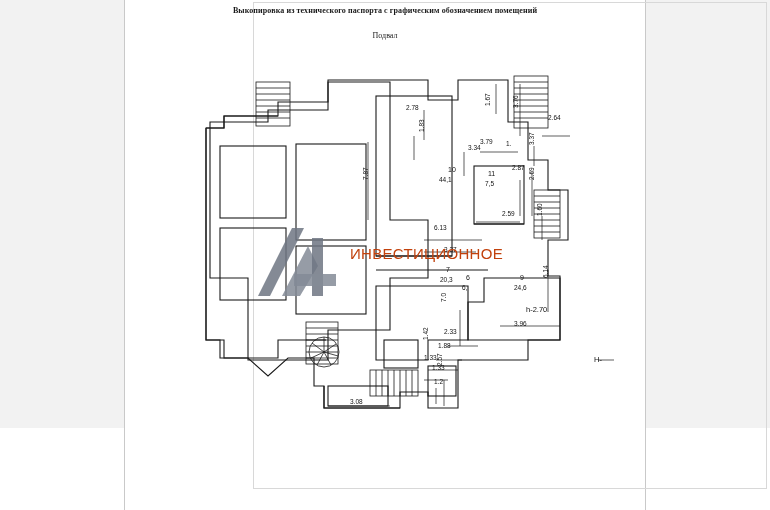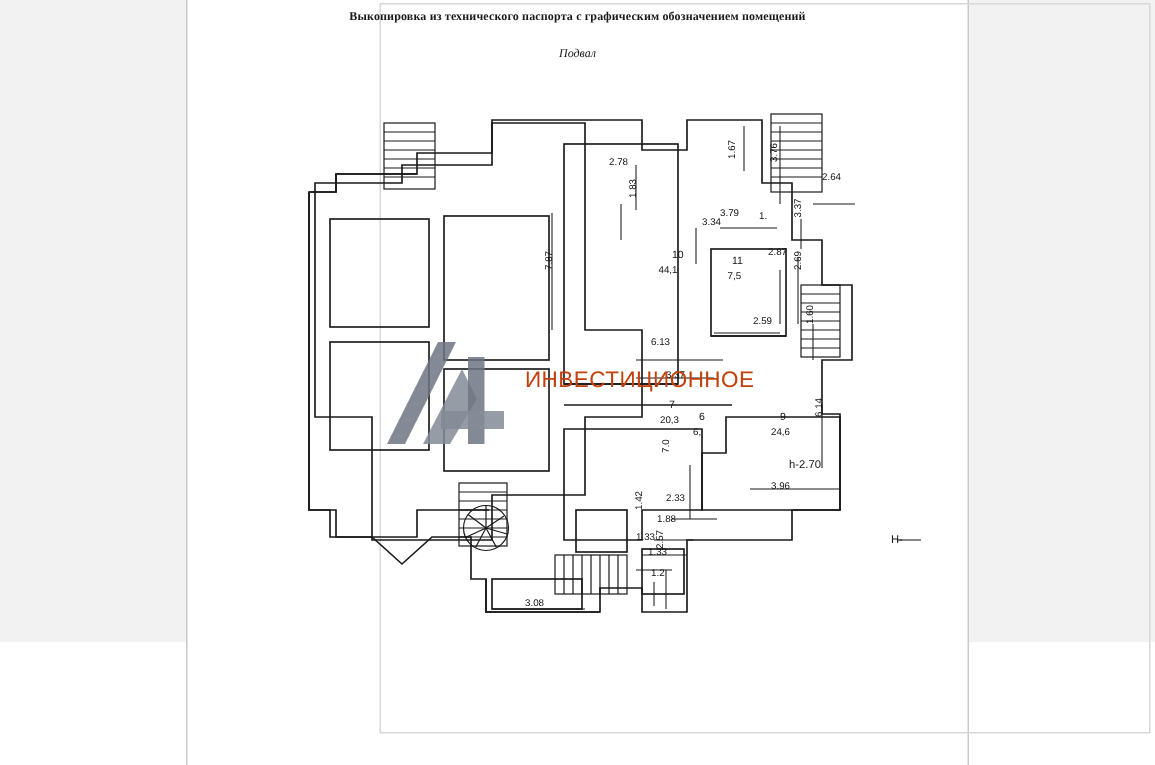--- a/index.html
+++ b/index.html
@@ -51,21 +51,20 @@
     color: #1a1a1a;
     letter-spacing: 0.1px;
   }
   .subtitle {
     position: absolute;
     left: 128px;
     top: 31px;
     width: 514px;
     text-align: center;
     font-size: 8px;
-    font-style: italic;
     color: #1a1a1a;
   }
   
   .watermark {
     position: absolute;
     left: 252px;
     top: 222px;
     width: 290px;
     height: 88px;
     pointer-events: none;

